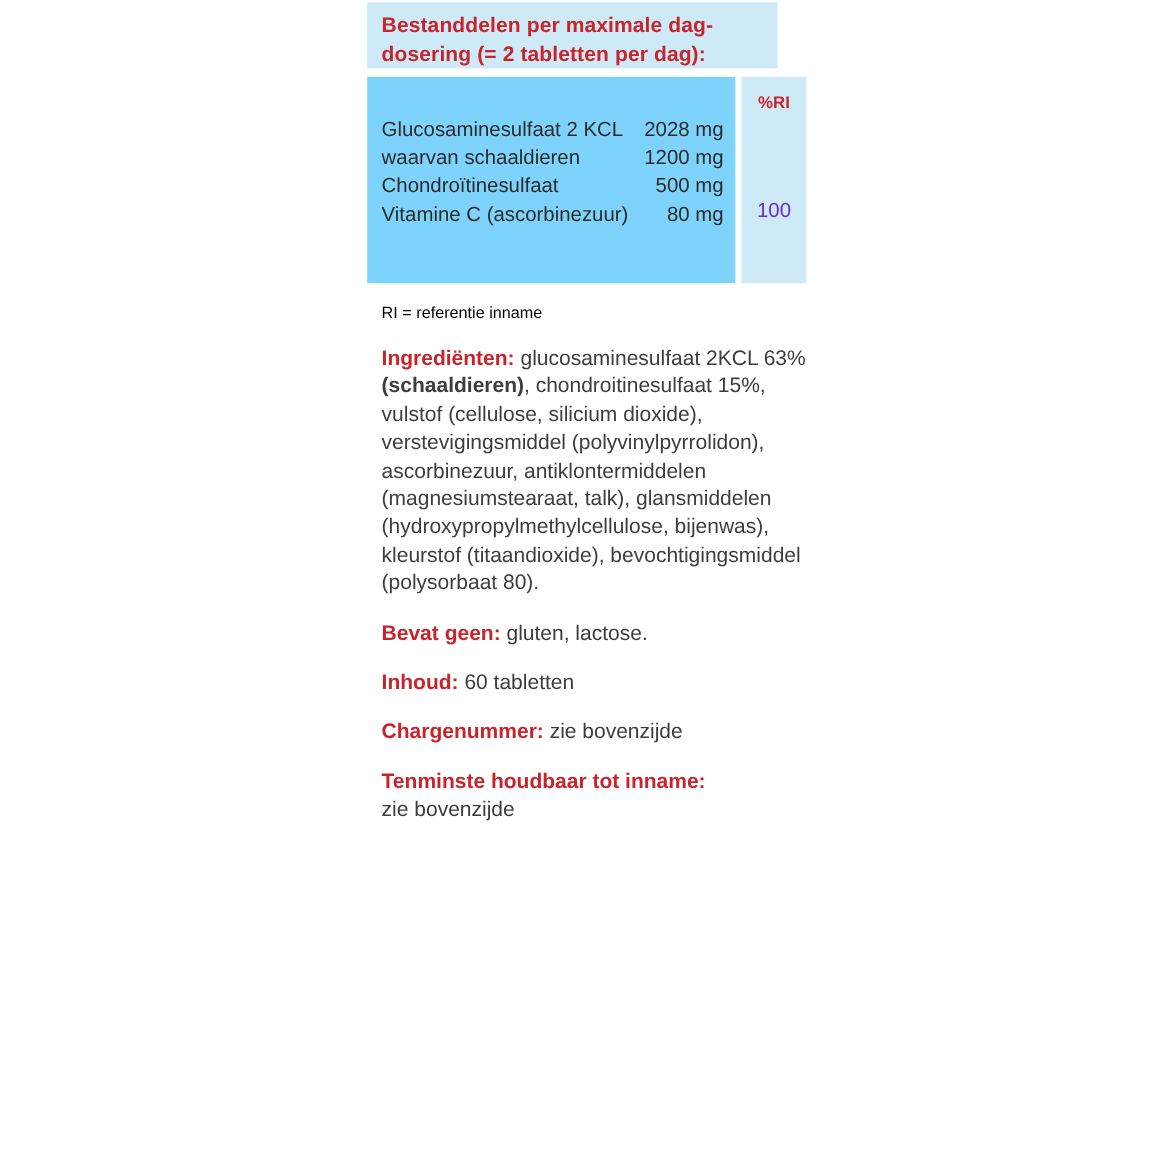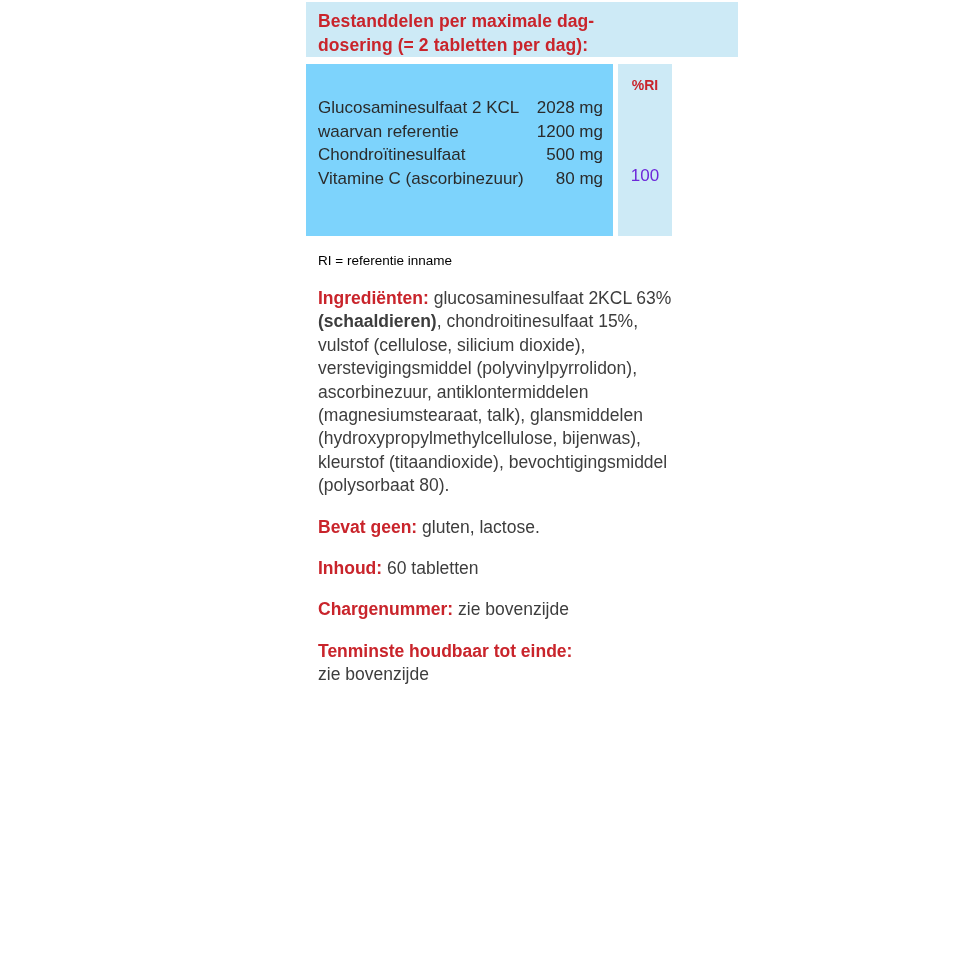--- a/index.html
+++ b/index.html
@@ -11,21 +11,21 @@
     color: #3d3d3d;
     overflow: hidden;
   }
   .label-block {
     position: absolute;
     left: 306px; top: 2px;
     width: 368px;
   }
   
   .header-box {
-    width: 432px; height: 55px;
+    width: 342px; height: 55px;
     background: #cdeaf6;
     padding: 7px 10px 0 12px;
   }
   .header-box .hline {
     color: #c9242b;
     font-weight: bold;
     font-size: 17.5px;
     line-height: 24px;
     letter-spacing: 0.1px;
   }
@@ -99,21 +99,21 @@
     <div class="hline">dosering (= 2 tabletten per dag):</div>
   </div>
 
   <div class="table-box">
     <div class="table-main">
       <div class="trow">
         <span class="lbl">Glucosaminesulfaat 2 KCL</span>
         <span class="amount">2028 mg</span>
       </div>
       <div class="trow">
-        <span class="lbl">waarvan referentie</span>
+        <span class="lbl">waarvan schaaldieren</span>
         <span class="amount">1200 mg</span>
       </div>
       <div class="trow">
         <span class="lbl">Chondroïtinesulfaat</span>
         <span class="amount">500 mg</span>
       </div>
       <div class="trow">
         <span class="lbl">Vitamine C (ascorbinezuur)</span>
         <span class="amount">80 mg</span>
       </div>
@@ -130,16 +130,16 @@
   <div class="body-text">
 
     <p class="ingredients-para"><span class="red-label">Ingrediënten:</span><span> glucosaminesulfaat 2KCL 63% </span><span class="black-bold">(schaaldieren)</span><span>, chondroitinesulfaat 15%, vulstof (cellulose, silicium dioxide), verstevigingsmiddel (polyvinylpyrrolidon), ascorbinezuur, antiklontermiddelen (magnesiumstearaat, talk), glansmiddelen (hydroxypropylmethylcellulose, bijenwas), kleurstof (titaandioxide), bevochtigingsmiddel (polysorbaat 80).</span></p>
 
     <p class="para"><span class="red-label">Bevat geen:</span><span> gluten, lactose.</span></p>
 
     <p class="para"><span class="red-label">Inhoud:</span><span> 60 tabletten</span></p>
 
     <p class="para"><span class="red-label">Chargenummer:</span><span> zie bovenzijde</span></p>
 
-    <p class="para"><span class="red-label">Tenminste houdbaar tot einde:</span><br><span>zie bovenzijde</span></p>
+    <p class="para"><span class="red-label">Tenminste houdbaar tot inname:</span><br><span>zie bovenzijde</span></p>
 
   </div>
 </div>
 
 </body></html>

